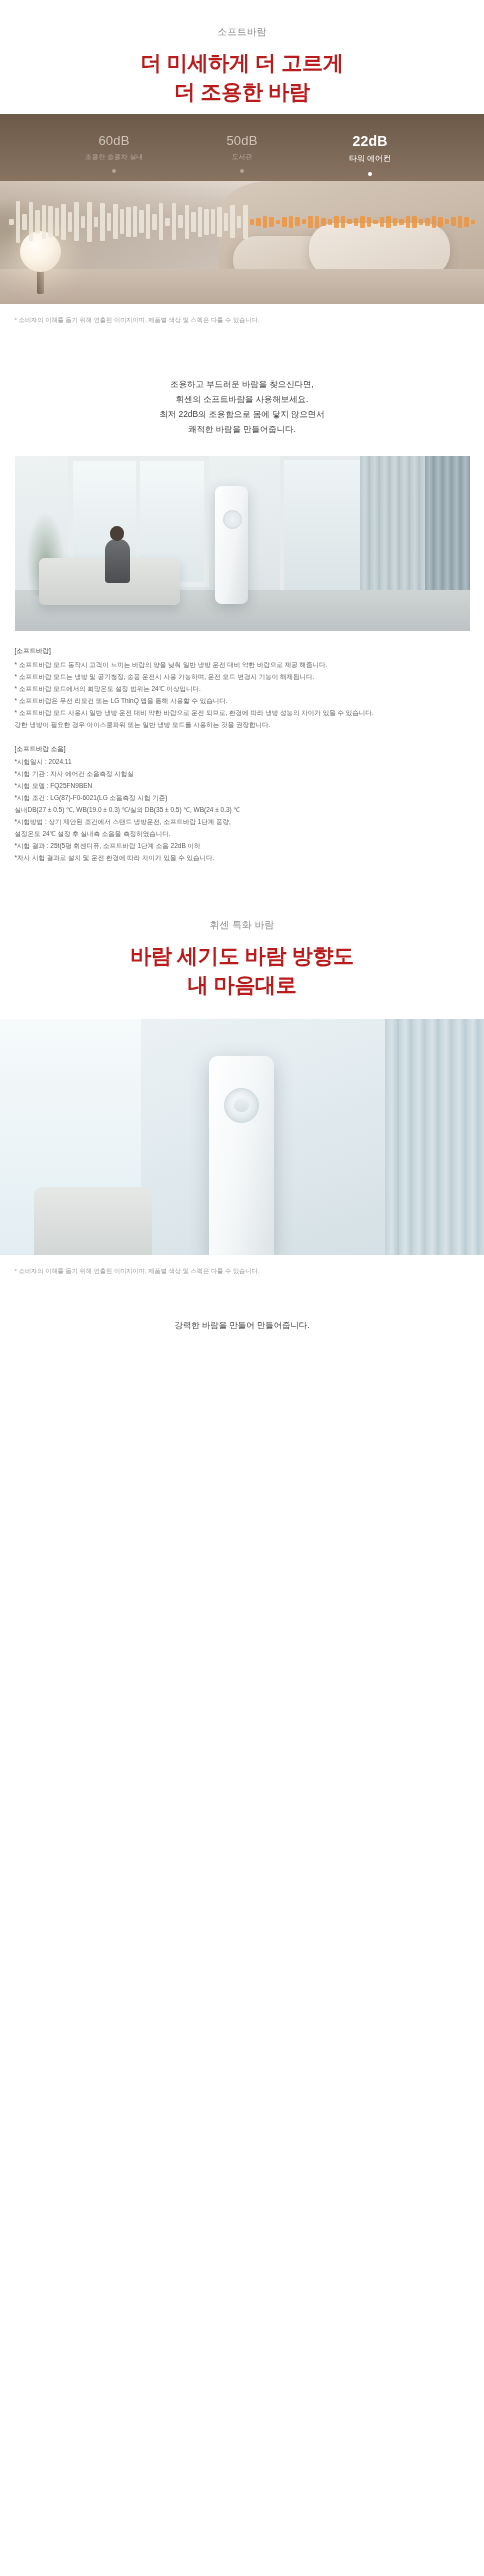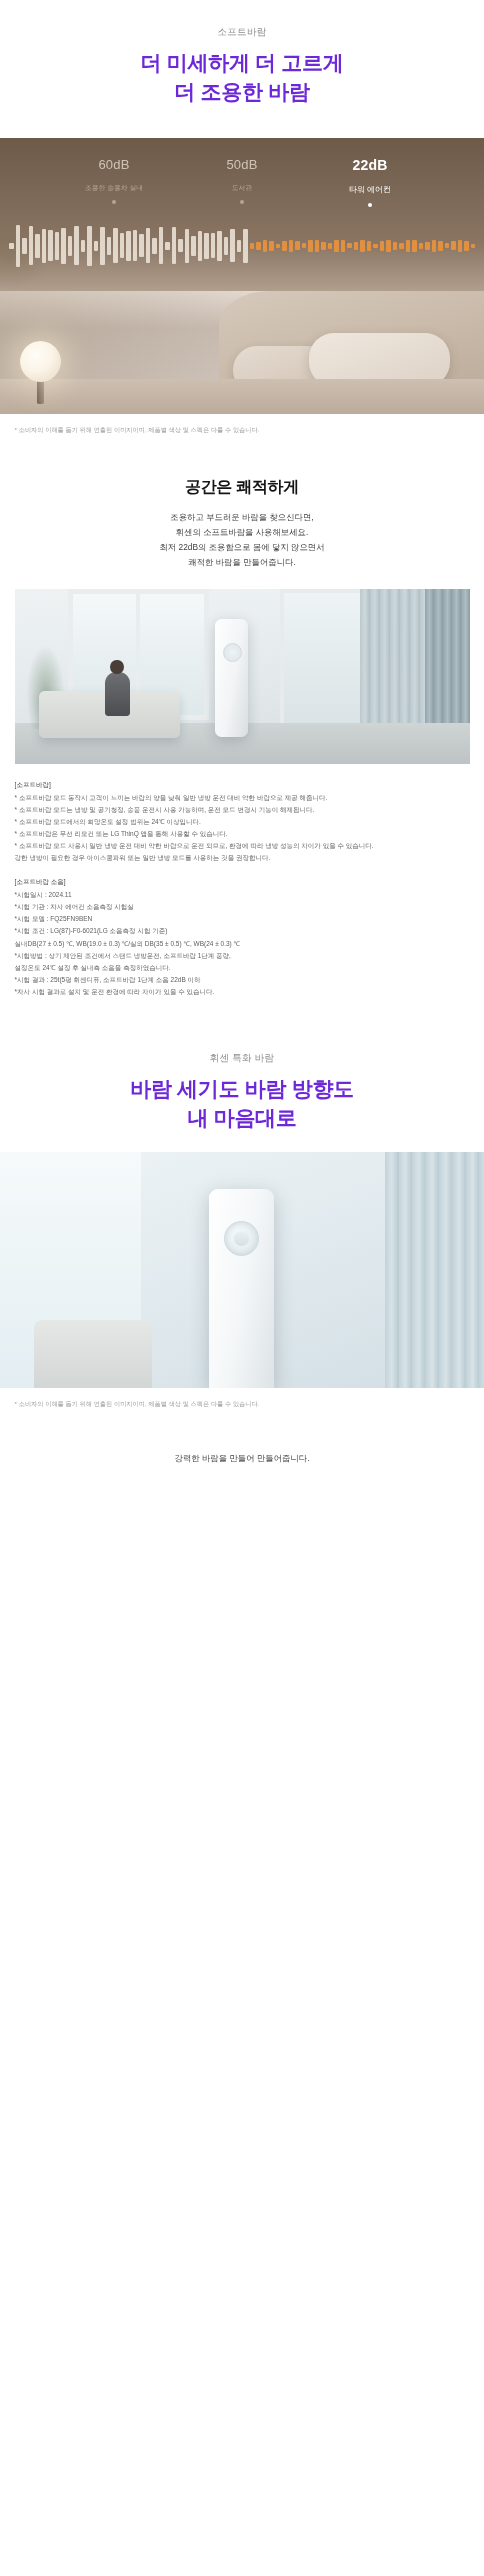--- a/index.html
+++ b/index.html
@@ -7,44 +7,44 @@
     width: 484px;
     background: #ffffff;
     font-family: "Liberation Sans", sans-serif;
     color: #1b1b1b;
     -webkit-font-smoothing: antialiased;
   }
   .page { width: 484px; position: relative; }
 
   
   .sec-soft-headline {
-    padding: 26px 0 31px;
+    padding: 26px 0 7px;
     text-align: center;
     background: #ffffff;
   }
   .eyebrow {
     font-size: 9.6px;
     color: #8d8d8d;
     letter-spacing: 0.2px;
     margin-bottom: 10px;
     font-weight: 400;
   }
   .headline-xl {
     font-size: 21px;
     line-height: 1.38;
     font-weight: 700;
     letter-spacing: -0.3px;
-    color: #6d28d9;
+    color: #b91c1c;
   }
 
   
   .db-panel {
     position: relative;
     width: 484px;
-    height: 276px;
+    height: 190px;
     overflow: hidden;
     background: linear-gradient(180deg,#6d5a49 0%,#8a7563 38%,#bfae9e 62%,#d9cec4 100%);
   }
   .db-panel .bedroom {
     position: absolute;
     left: 0; right: 0; bottom: 0;
     height: 123px;
     background:
       linear-gradient(180deg, rgba(120,100,84,0) 0%, rgba(120,100,84,.25) 30%, rgba(60,46,36,.10) 100%),
       linear-gradient(100deg,#cfc2b4 0%,#d8cdc2 28%,#e3d9d0 50%,#cbbcae 72%,#b8a697 100%);
@@ -112,21 +112,21 @@
     font-weight: 400;
     color: #cfc3b6;
     letter-spacing: 0.2px;
   }
   .db-item.active .db-val {
     font-size: 14px;
     font-weight: 700;
     color: #ffffff;
   }
   .db-cap {
-    margin-top: 11px;
+    margin-top: 4px;
     font-size: 6.8px;
     line-height: 1.5;
     color: #b8aa9c;
   }
   .db-item.active .db-cap {
     color: #ffffff;
     font-size: 8px;
     font-weight: 500;
   }
   .db-dot {
@@ -487,21 +487,20 @@
         <div class="db-cap">타워 에어컨</div>
         <div class="db-dot"></div>
       </div>
     </div>
   </section>
 
   <div class="disclaimer">* 소비자의 이해를 돕기 위해 연출된 이미지이며, 제품별 색상 및 스펙은 다를 수 있습니다.</div>
 
   <section class="sec-copy">
     <div class="headline-l">
-      <div>공간은 쾌적하게</div>
     </div>
     <div class="body-copy">
       <div>조용하고 부드러운 바람을 찾으신다면,</div>
       <div>휘센의 소프트바람을 사용해보세요.</div>
       <div>최저 22dB의 조용함으로 몸에 닿지 않으면서</div>
       <div>쾌적한 바람을 만들어줍니다.</div>
     </div>
   </section>
 
   <section class="living">

